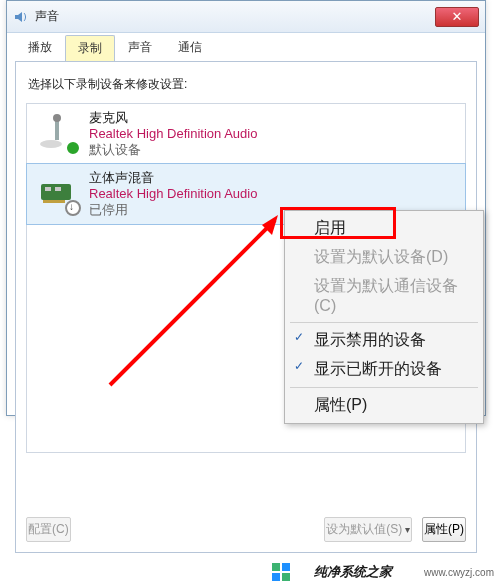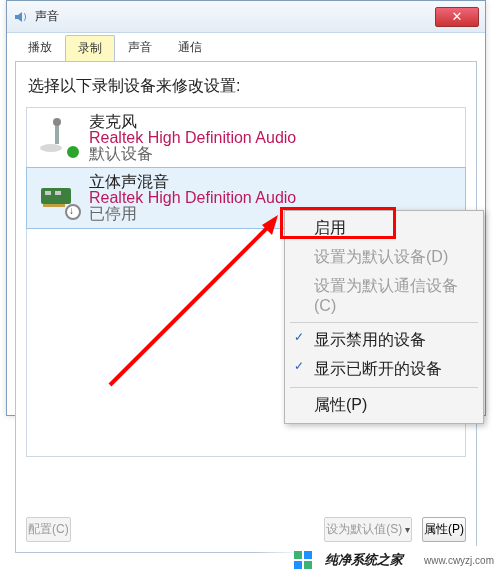--- a/index.html
+++ b/index.html
@@ -9,51 +9,51 @@
   .titlebar { height: 32px; background: linear-gradient(#f6f9fc,#e3ecf6); display: flex; align-items: center; padding: 0 6px; border-bottom: 1px solid #c5d6e8; }
   .titlebar .icon-sp { width: 16px; height: 16px; margin-right: 6px; display:flex; align-items:center; justify-content:center; }
   .titlebar .title { font-size: 12px; color: #222; flex: 1; }
   .close-btn { width: 44px; height: 20px; background: linear-gradient(#e67,#c33); border: 1px solid #933; border-radius: 2px; color: #fff; display: flex; align-items:center; justify-content:center; font-size: 13px; cursor: pointer; }
 
   .tabstrip { display: flex; align-items: flex-end; height: 28px; padding: 16px 8px 0 8px; background:#fff; }
   .tab { font-size: 12px; padding: 4px 12px; color: #333; border: 1px solid transparent; cursor: pointer; }
   .tab.active { background: #fef9c3; border: 1px solid #b6c5d8; border-bottom-color: #fff; border-radius: 2px 2px 0 0; position: relative; top: 1px; }
 
   .tabpanel { margin: 0 8px 8px 8px; border: 1px solid #b6c5d8; padding: 10px 10px 10px 10px; height: 492px; position: relative; background: #fff; }
-  .instr { font-size: 16px; color: #222; margin: 4px 0 10px 2px; }
+  .instr { font-size: 12px; color: #222; margin: 4px 0 10px 2px; }
 
   .listbox { border: 1px solid #cfd7e2; height: 350px; background: #fff; }
   .dev { display:flex; align-items:flex-start; padding: 6px 8px; }
   .dev.selected { background: #e6f2fb; border: 1px solid #9cc3e8; margin:-1px; }
   .dev .thumb { width: 44px; height: 44px; margin-right: 10px; position: relative; display:flex; align-items:center; justify-content:center; }
   .dev .thumb svg { width: 40px; height: 40px; }
   .dev .badge-ok { position:absolute; right:-2px; bottom:-2px; width:16px; height:16px; border-radius:50%; background:#2ba52b; border:2px solid #fff; }
   .dev .badge-down { position:absolute; right:-2px; bottom:-2px; width:16px; height:16px; border-radius:50%; background:#fff; border:2px solid #888; }
   .dev .badge-down::after { content:"↓"; font-size:10px; color:#444; position:absolute; left:2px; top:-1px; }
-  .dev .info { font-size: 16px; line-height: 16px; color:#333; }
+  .dev .info { font-size: 13px; line-height: 16px; color:#333; }
   .dev .name { color:#222; }
   .dev .driver { color:#be185d; }
   .dev .status { color:#666; }
 
   .btnrow { position:absolute; left:10px; right:10px; bottom:10px; display:flex; gap:10px; align-items:center; }
   .btnrow .spacer { flex:1; }
   .btn { font-size:12px; padding: 3px 1px; background: linear-gradient(#fdfdfd,#ececec); border:1px solid #b0b0b0; border-radius:2px; cursor:pointer; }
   .btn.disabled { color:#9a9a9a; border-color:#d0d0d0; background:#f4f4f4; cursor:default; }
   .dropbtn::after { content:" ▾"; font-size:10px; color:#555; }
 
   .contextmenu { position:absolute; left:284px; top:210px; width:200px; background:#f4f4f4; border:1px solid #b6b6b6; box-shadow:2px 2px 6px rgba(0,0,0,0.25); padding:3px; z-index:50; }
   .cm-item { font-size:16px; padding:4px 8px 4px 26px; color:#222; position:relative; cursor:pointer; }
   .cm-item.disabled { color:#9e9e9e; cursor:default; }
   .cm-sep { height:1px; background:#d0d0d0; margin:3px 2px; }
   .cm-check::before { content:"✓"; position:absolute; left:6px; color:#2a63b0; font-size:12px; }
 
   .hl-red { position:absolute; border:3px solid #f00; z-index:60; pointer-events:none; }
   .arrow { position:absolute; z-index:55; pointer-events:none; }
 
-  .watermark { position:absolute; right:0; bottom:12px; height:28px; display:flex; align-items:center; gap:13px; background: linear-gradient(90deg, rgba(255,255,255,0) 0%, #fff 20%); padding-left:40px; padding-right:6px; z-index:70; }
+  .watermark { position:absolute; right:0; bottom:0; height:28px; display:flex; align-items:center; gap:24px; background: linear-gradient(90deg, rgba(255,255,255,0) 0%, #fff 20%); padding-left:40px; padding-right:6px; z-index:70; }
   .watermark .logo { width:18px; height:18px; }
   .watermark .txt { font-size:13px; font-weight:700; font-style:italic; color:#1a1a1a; }
   .watermark .url { font-size:10px; color:#666; margin-left:8px; }
 </style>
 </head>
 <body>
 
 <div class="dialog">
   <div class="titlebar">
     <span class="icon-sp">

